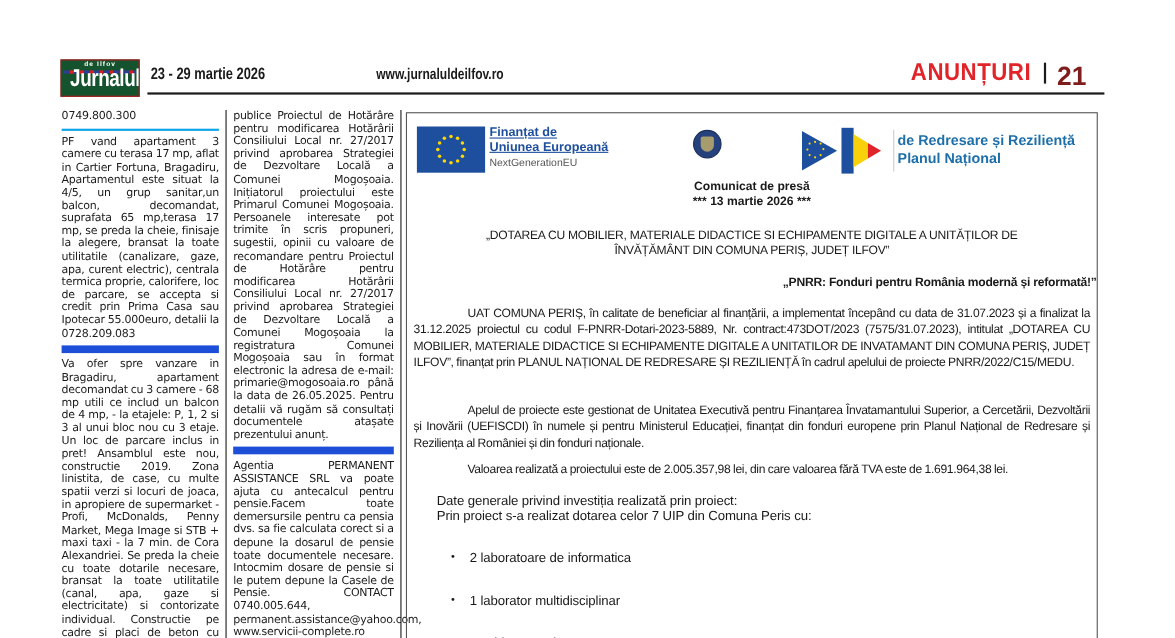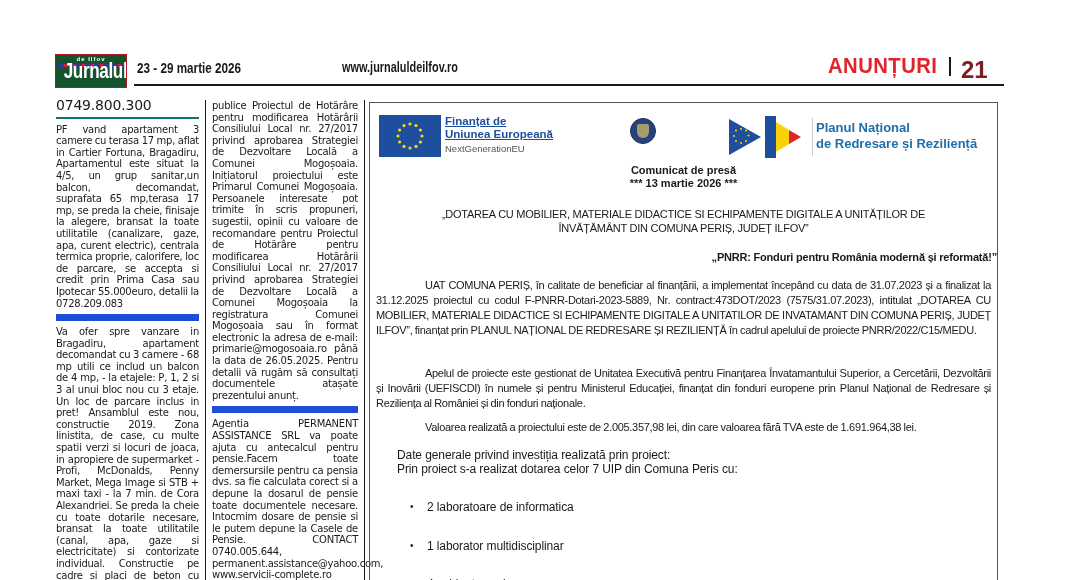--- a/index.html
+++ b/index.html
@@ -15,21 +15,21 @@
   .hdr-url { position: absolute; left: 342px; top: 59px; font: bold 14px "Liberation Sans", sans-serif; transform: scaleX(0.78); transform-origin: left; color: #1a1a1a; white-space: nowrap; }
   .hdr-rule-left { position: absolute; left: 134px; top: 84px; width: 870px; height: 2px; background: #1a1a1a; }
   .hdr-section { position: absolute; left: 828px; top: 53px; font: 900 22px "Liberation Sans", sans-serif; color: #e1232a; transform: scaleX(0.92); transform-origin: left; letter-spacing: 0.5px; white-space: nowrap; }
   .hdr-pipe { position: absolute; left: 949px; top: 57px; width: 2px; height: 19px; background: #1a1a1a; }
   .hdr-page { position: absolute; left: 961px; top: 56px; font: bold 24px "Liberation Sans", sans-serif; color: #7f1d1d; }
 
   
   .col { position: absolute; font-family: "DejaVu Sans", sans-serif; font-size: 10px; line-height: 11.6px; color: #1a1a1a; }
   .col p { text-align: justify; hyphens: auto; letter-spacing: -0.25px; word-spacing: -0.5px; }
   .col1 { left: 56px; top: 100px; width: 143px; }
-  .phone-top { font-size: 14px; padding-bottom: 5px; border-bottom: 2px solid #0f766e; margin-bottom: 5px; letter-spacing: -0.2px; }
+  .phone-top { font-size: 10px; padding-bottom: 5px; border-bottom: 2px solid #0ea5e9; margin-bottom: 5px; letter-spacing: -0.2px; }
   .ad-block { padding-bottom: 5px; margin-bottom: 5px; border-bottom: 7px solid #1d4ed8; }
   .ad-block.noborder { border-bottom: none; }
 
   .vrule { position: absolute; width: 1px; background: #1a1a1a; }
 
   
   .col2 { left: 212px; top: 100px; width: 146px; }
 
   
   .press { position: absolute; left: 369px; top: 102px; width: 629px; height: 490px; border: 1.5px solid #555; font-family: "Liberation Sans", sans-serif; }
@@ -139,22 +139,22 @@
         <circle cx="5" cy="20" r="1"></circle>
           <circle cx="7" cy="14.5" r="1"></circle>
       </g>
       <rect x="36" y="0" width="11" height="42" fill="#1e4f9e"></rect>
       <polygon points="47,6 47,36 60,28 60,14" fill="#f9d10a"></polygon>
       <polygon points="60,14 60,28 72,21" fill="#e1232a"></polygon>
     </svg>
   </div>
   <div class="pnrr-divider"></div>
   <div class="pnrr-text">
+    <div>de Redresare și Reziliență</div>
     <div>Planul Național</div>
-    <div>de Redresare și Reziliență</div>
   </div>
 
   <div class="comm-title">Comunicat de presă</div>
   <div class="comm-date">*** 13 martie 2026 ***</div>
 
   <div class="proj-title">„DOTAREA CU MOBILIER, MATERIALE DIDACTICE SI ECHIPAMENTE DIGITALE A UNITĂȚILOR DE ÎNVĂȚĂMÂNT DIN COMUNA PERIȘ, JUDEȚ ILFOV”</div>
   <div class="slogan">„PNRR: Fonduri pentru România modernă și reformată!”</div>
 
   <p class="body-p indent bp1">UAT COMUNA PERIȘ, în calitate de beneficiar al finanțării, a implementat începând cu data de 31.07.2023 și a finalizat la 31.12.2025 proiectul cu codul F-PNRR-Dotari-2023-5889, Nr. contract:473DOT/2023 (7575/31.07.2023), intitulat „DOTAREA CU MOBILIER, MATERIALE DIDACTICE SI ECHIPAMENTE DIGITALE A UNITATILOR DE INVATAMANT DIN COMUNA PERIȘ, JUDEȚ ILFOV”, finanțat prin PLANUL NAȚIONAL DE REDRESARE ȘI REZILIENȚĂ în cadrul apelului de proiecte PNRR/2022/C15/MEDU.</p>
   <p class="body-p indent bp2">Apelul de proiecte este gestionat de Unitatea Executivă pentru Finanțarea Învatamantului Superior, a Cercetării, Dezvoltării și Inovării (UEFISCDI) în numele și pentru Ministerul Educației, finanțat din fonduri europene prin Planul Național de Redresare și Reziliența al României și din fonduri naționale.</p>

